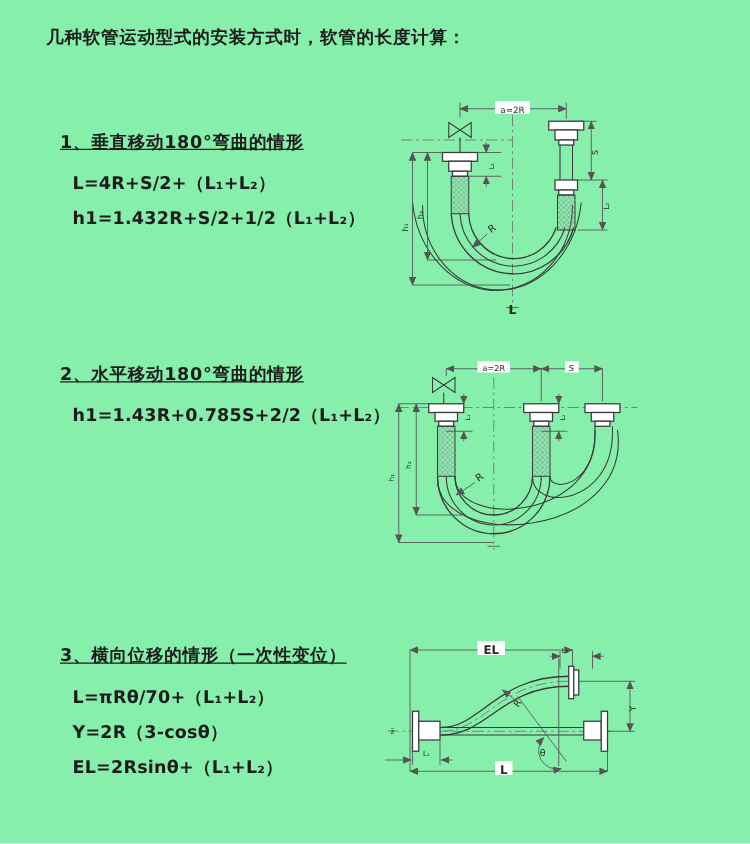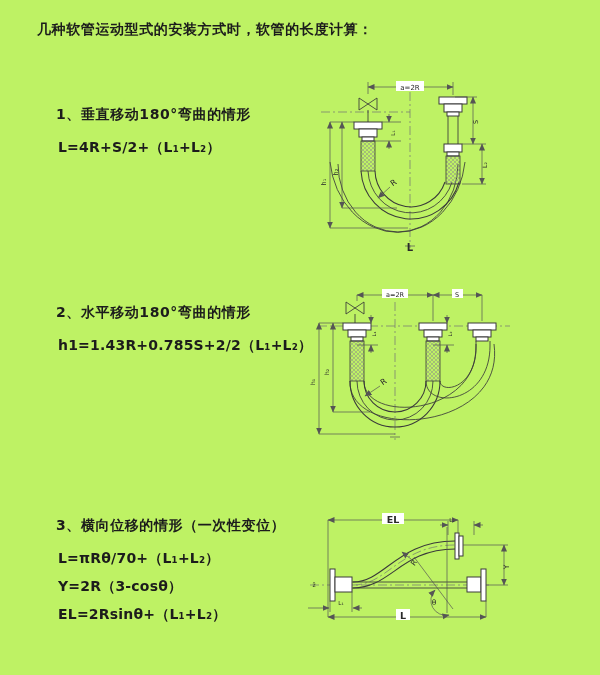--- a/index.html
+++ b/index.html
@@ -1,25 +1,25 @@
 <!DOCTYPE html>
 <html><head>
 <meta charset="utf-8">
 <style>
   html,body{margin:0;padding:0;background:#ffffff;}
   .canvas{
-    position:relative;width:600px;height:675px;background:#bef264;overflow:hidden;
+    position:relative;width:600px;height:675px;background:#86efac;overflow:hidden;
     font-family:"DejaVu Sans","Liberation Sans",sans-serif;color:#1c1c1c;
   }
   .title{
     position:absolute;left:37px;top:21px;font-size:14px;font-weight:bold;
     letter-spacing:0.6px;white-space:nowrap;
   }
   .sec{position:absolute;left:44px;}
-  .sec-heading{font-size:14px;font-weight:bold;line-height:18px;letter-spacing:0.6px;margin:0 0 10px 12px;white-space:nowrap;}
+  .sec-heading{font-size:14px;font-weight:bold;line-height:18px;letter-spacing:0.6px;margin:0 0 10px 4px;white-space:nowrap;text-decoration:underline;}
   .formula{font-size:14px;font-weight:bold;line-height:28px;margin-left:14px;letter-spacing:0.2px;white-space:nowrap;}
   .fig{position:absolute;}
   
   .obj{fill:none;stroke:#3a3a3a;stroke-width:1.05;}
   .thin{stroke-width:0.85;}
   .fit{fill:#ffffff;stroke:#3a3a3a;stroke-width:1;}
   .hx{stroke:#3a3a3a;stroke-width:0.8;}
   .dim{fill:none;stroke:#555555;stroke-width:0.7;}
   .cl{fill:none;stroke:#737373;stroke-width:0.7;stroke-dasharray:9 3 2 3;}
   text.lbl{fill:#2a2a2a;}
@@ -29,24 +29,25 @@
 <body>
 
 <div class="canvas">
 
   <div class="title">几种软管运动型式的安装方式时，软管的长度计算：</div>
 
   <section class="sec" style="top:105px">
     <div class="sec-heading">1、垂直移动180°弯曲的情形</div>
     <div>
       <div class="formula">L=4R+S/2+（L₁+L₂）</div>
+      <div class="formula">h1=1.432R+S/2+1/2（L₁+L₂）</div>
     </div>
   </section>
 
-  <section class="sec" style="top:303px">
+  <section class="sec" style="top:291px">
     <div class="sec-heading">2、水平移动180°弯曲的情形</div>
     <div>
       <div class="formula">h1=1.43R+0.785S+2/2（L₁+L₂）</div>
     </div>
   </section>
 
   <section class="sec" style="top:516px">
     <div class="sec-heading">3、横向位移的情形（一次性变位）</div>
     <div>
       <div class="formula">L=πRθ/70+（L₁+L₂）</div>

